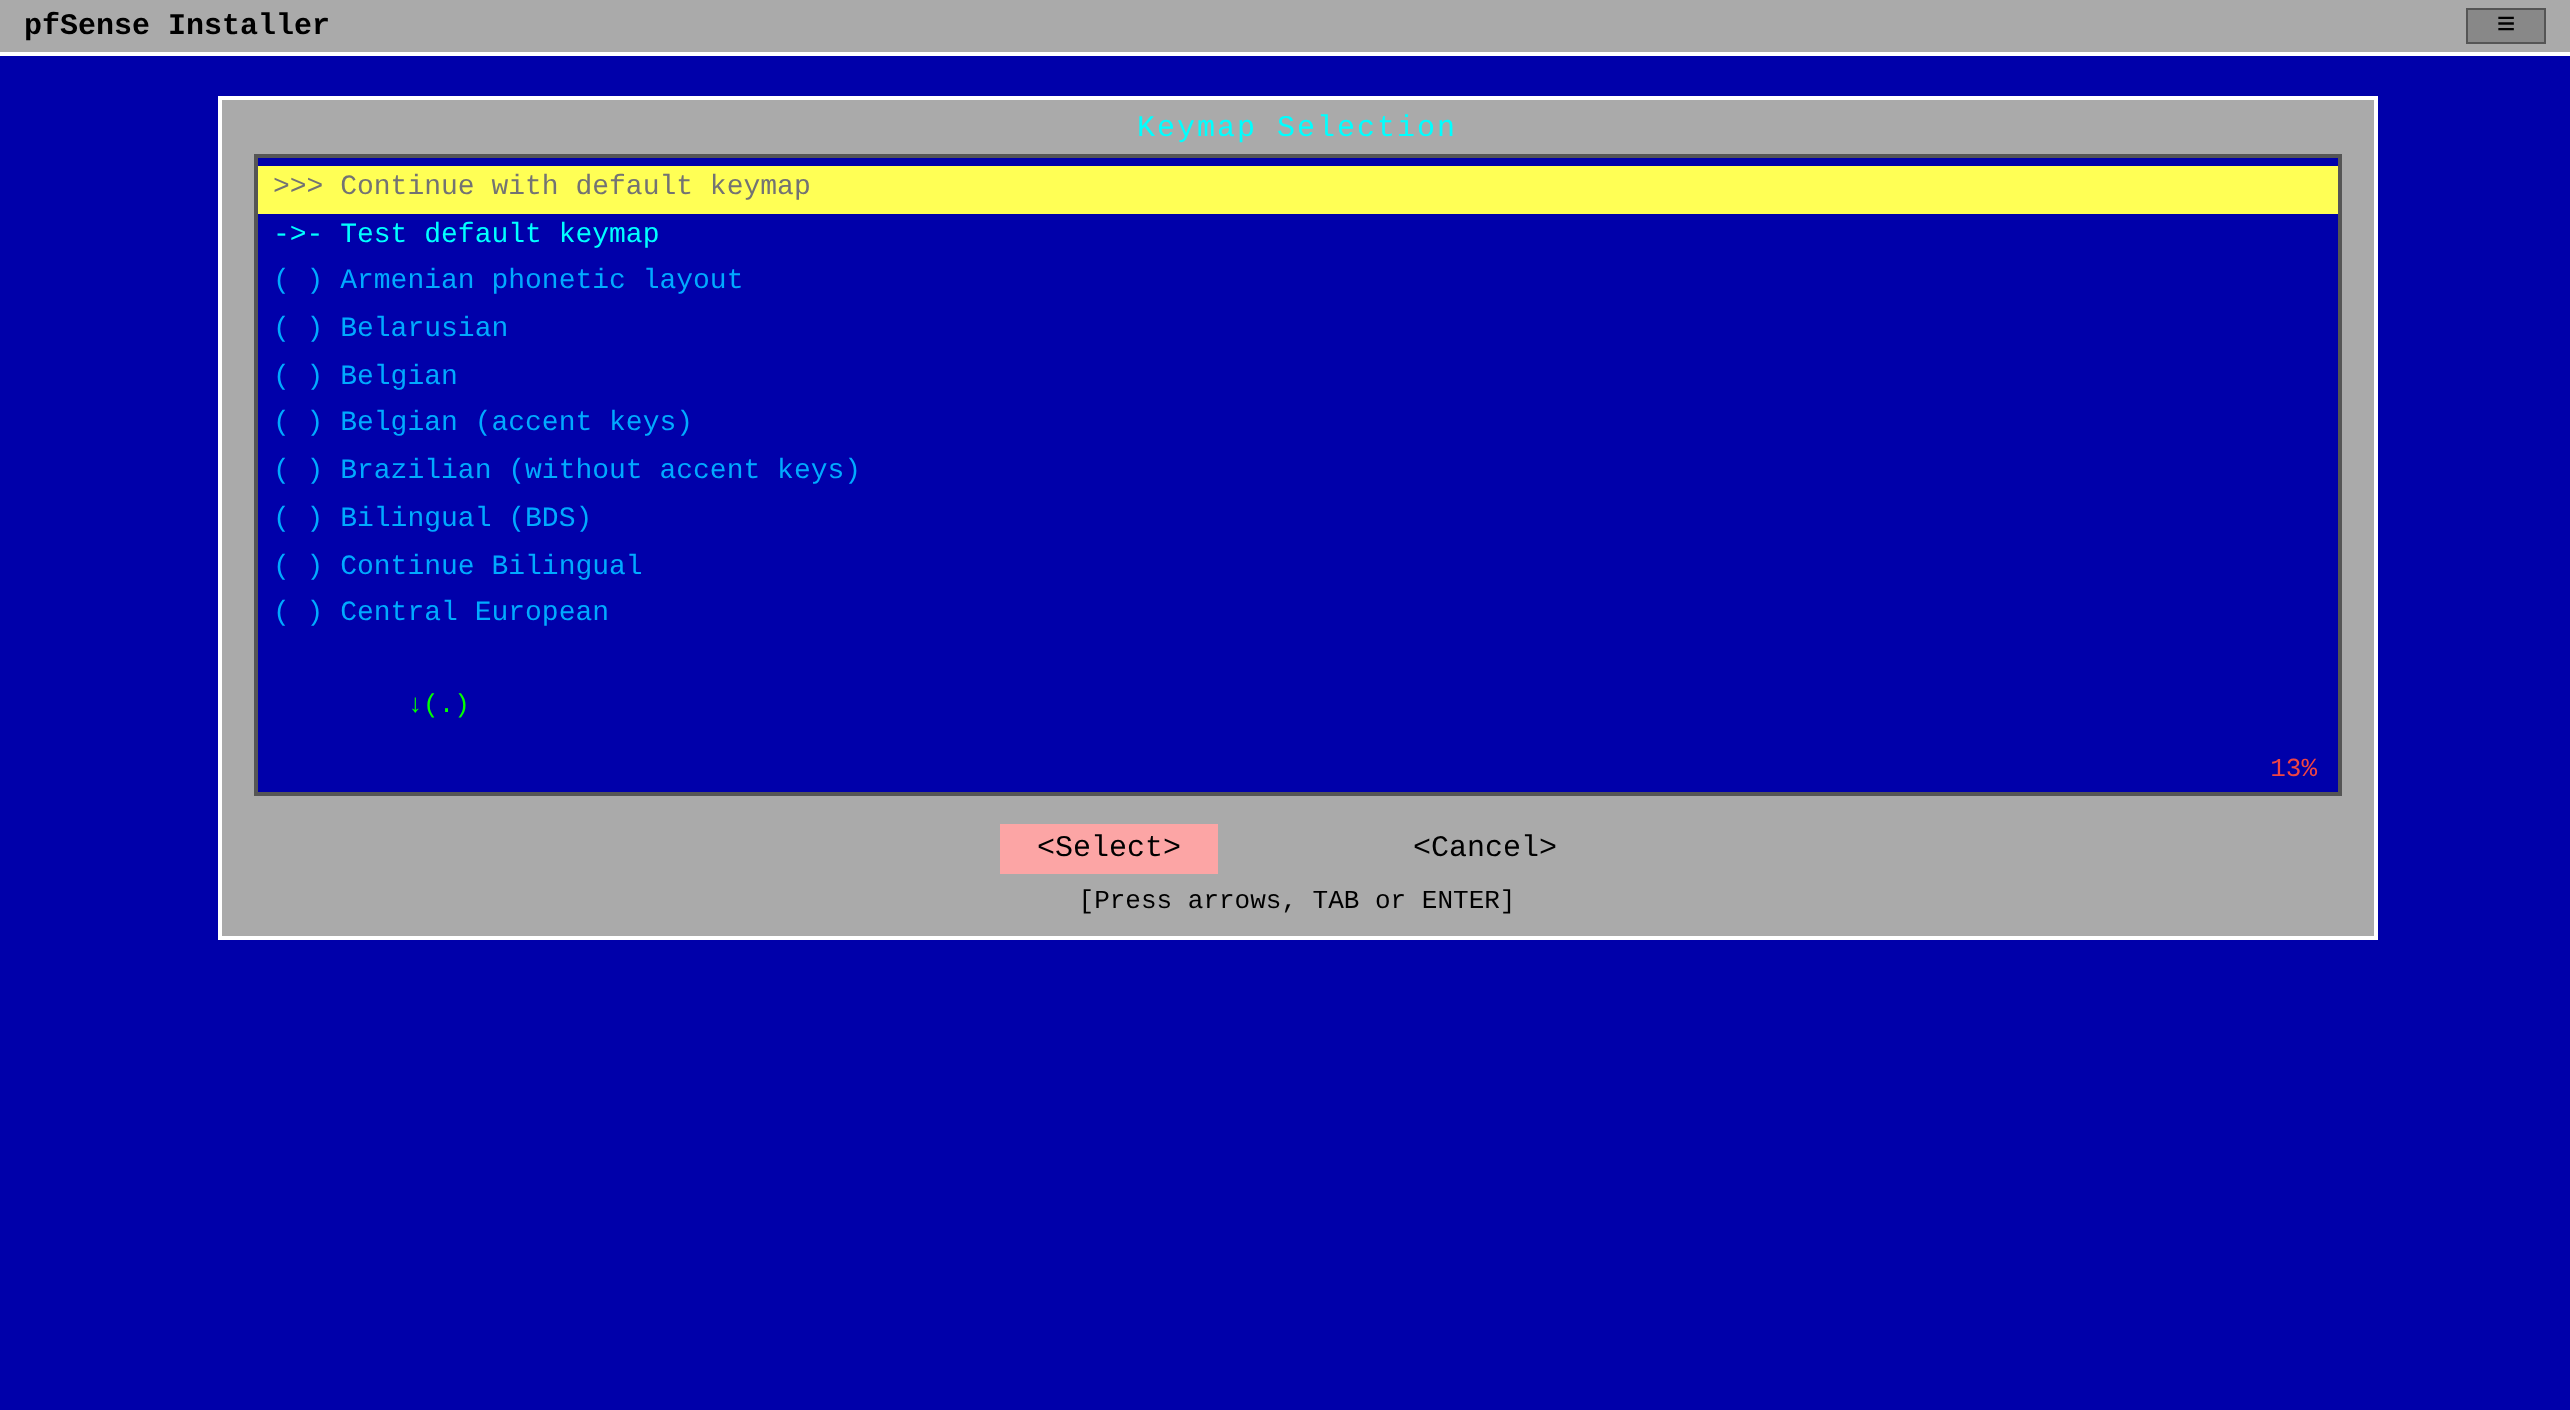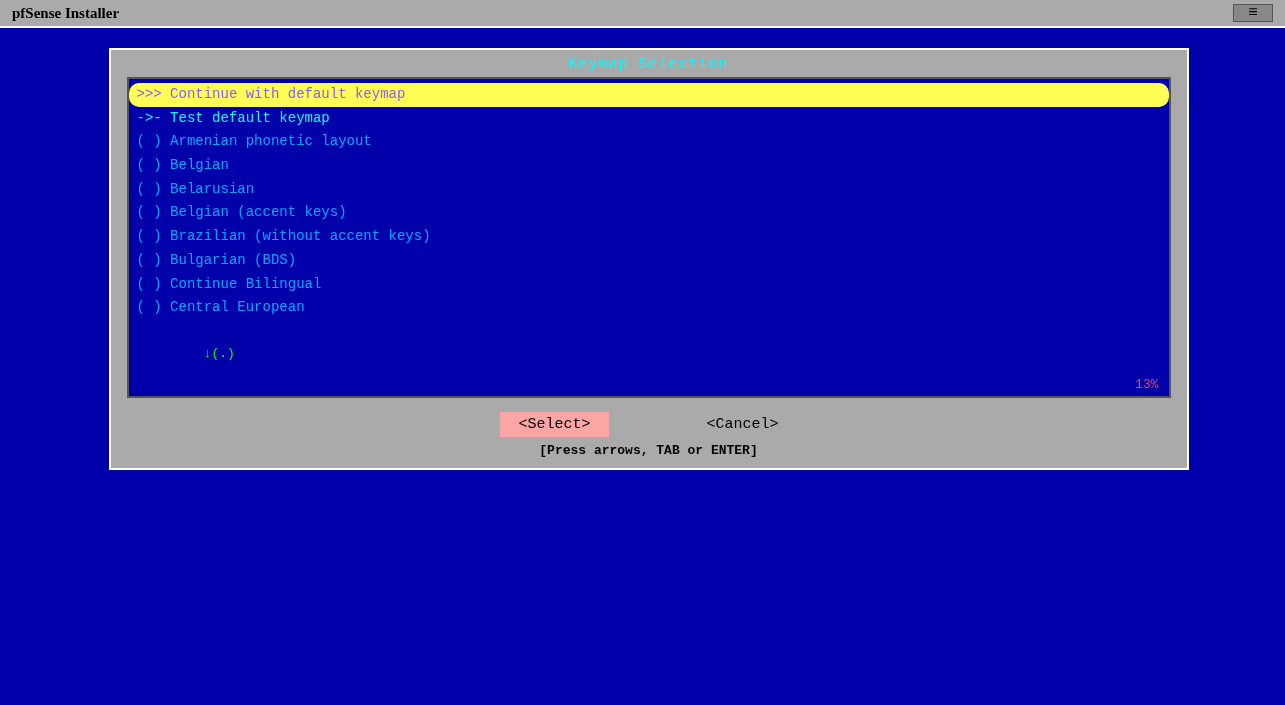--- a/index.html
+++ b/index.html
@@ -18,21 +18,21 @@
       display: flex;
       align-items: center;
       justify-content: space-between;
       border-bottom: 2px solid #ffffff;
     }
 
     .title-bar-text {
       color: #000000;
       font-size: 15px;
       font-weight: bold;
-      font-family: Liberation Serif, serif;
+      font-family: Liberation Mono, monospace;
     }
 
     .title-bar-icon {
       width: 40px;
       height: 18px;
       background-color: #888888;
       border: 1px solid #555;
       display: flex;
       align-items: center;
       justify-content: center;
@@ -86,22 +86,21 @@
       font-family: 'Courier New', Courier, monospace;
       font-size: 14px;
       padding: 1px 8px;
       color: #00aaff;
       line-height: 1.55;
       white-space: pre;
     }
 
     .list-item.selected {
       background-color: #ffff55;
-      color: #8b5cf6;
-      border-radius: 10px;
+      color: #737373;
     }
 
     .list-item.action-item {
       color: #00ffff;
     }
 
     .scroll-indicator {
       position: absolute;
       bottom: 4px;
       right: 10px;
@@ -144,21 +143,20 @@
       color: #000000;
     }
 
     .hint-row {
       text-align: center;
       color: #000000;
       font-family: 'Courier New', Courier, monospace;
       font-size: 13px;
       padding: 2px 0 10px 0;
       background-color: #aaaaaa;
-      font-weight: bold;
     }
   </style>
 </head>
 <body>
 
 <div class="title-bar">
   <span class="title-bar-text">pfSense Installer</span>
   <div class="title-bar-icon">
     <span>≡</span>
   </div>
@@ -167,25 +165,25 @@
 <div class="main-area">
   <div class="dialog">
 
     <div class="dialog-title">Keymap Selection</div>
 
 
     <div class="list-box">
       <div class="list-item selected">&gt;&gt;&gt; Continue with default keymap</div>
       <div class="list-item action-item">-&gt;- Test default keymap</div>
       <div class="list-item">( ) Armenian phonetic layout</div>
+      <div class="list-item">( ) Belarusian</div>
       <div class="list-item">( ) Belgian</div>
-      <div class="list-item">( ) Belarusian</div>
       <div class="list-item">( ) Belgian (accent keys)</div>
       <div class="list-item">( ) Brazilian (without accent keys)</div>
-      <div class="list-item">( ) Bulgarian (BDS)</div>
+      <div class="list-item">( ) Bilingual (BDS)</div>
       <div class="list-item">( ) Continue Bilingual</div>
       <div class="list-item">( ) Central European</div>
       <div class="list-item" style="padding-bottom:6px;">
         <span class="scrollbar-hint">↓(.)</span>
       </div>
       <div class="scroll-indicator">13%</div>
     </div>
 
     <div class="button-row">
       <button class="btn btn-select">&lt;Select&gt;</button>

